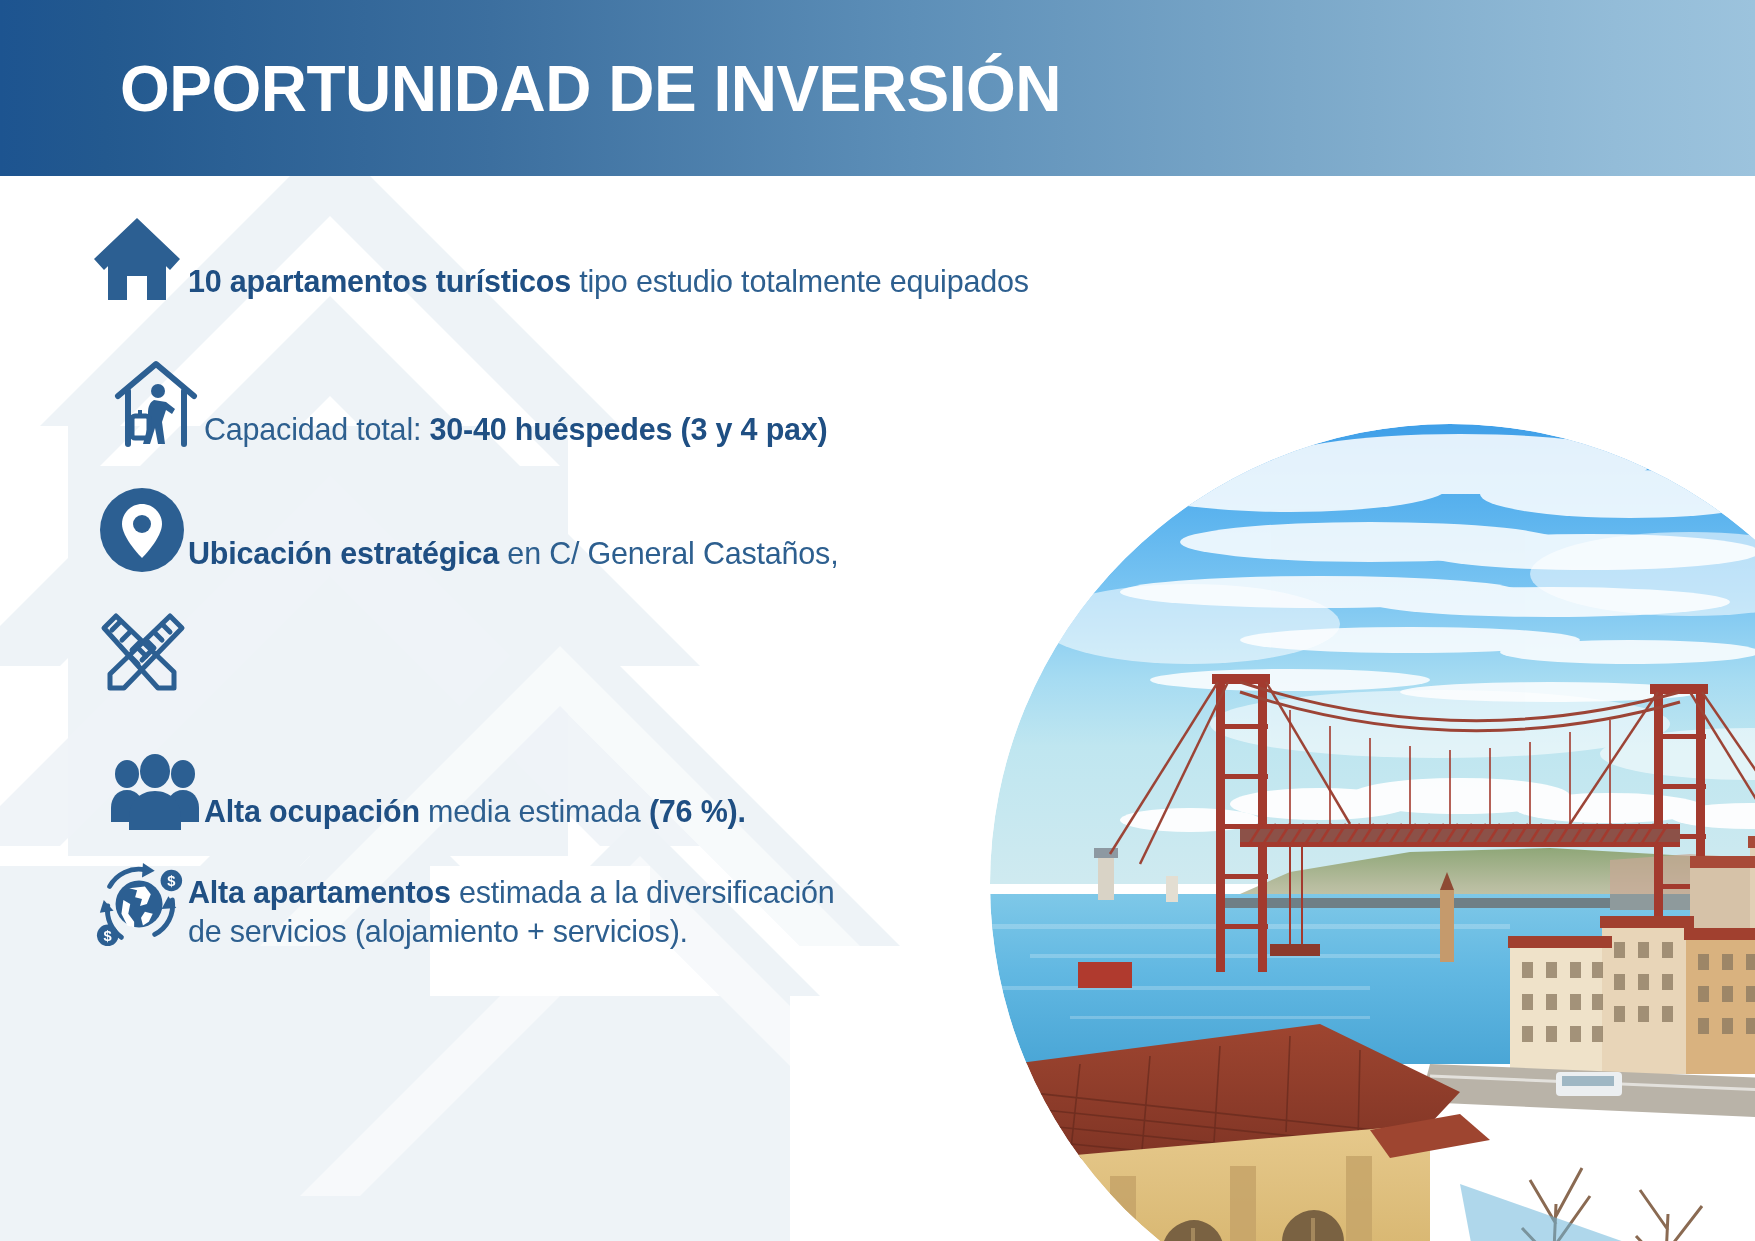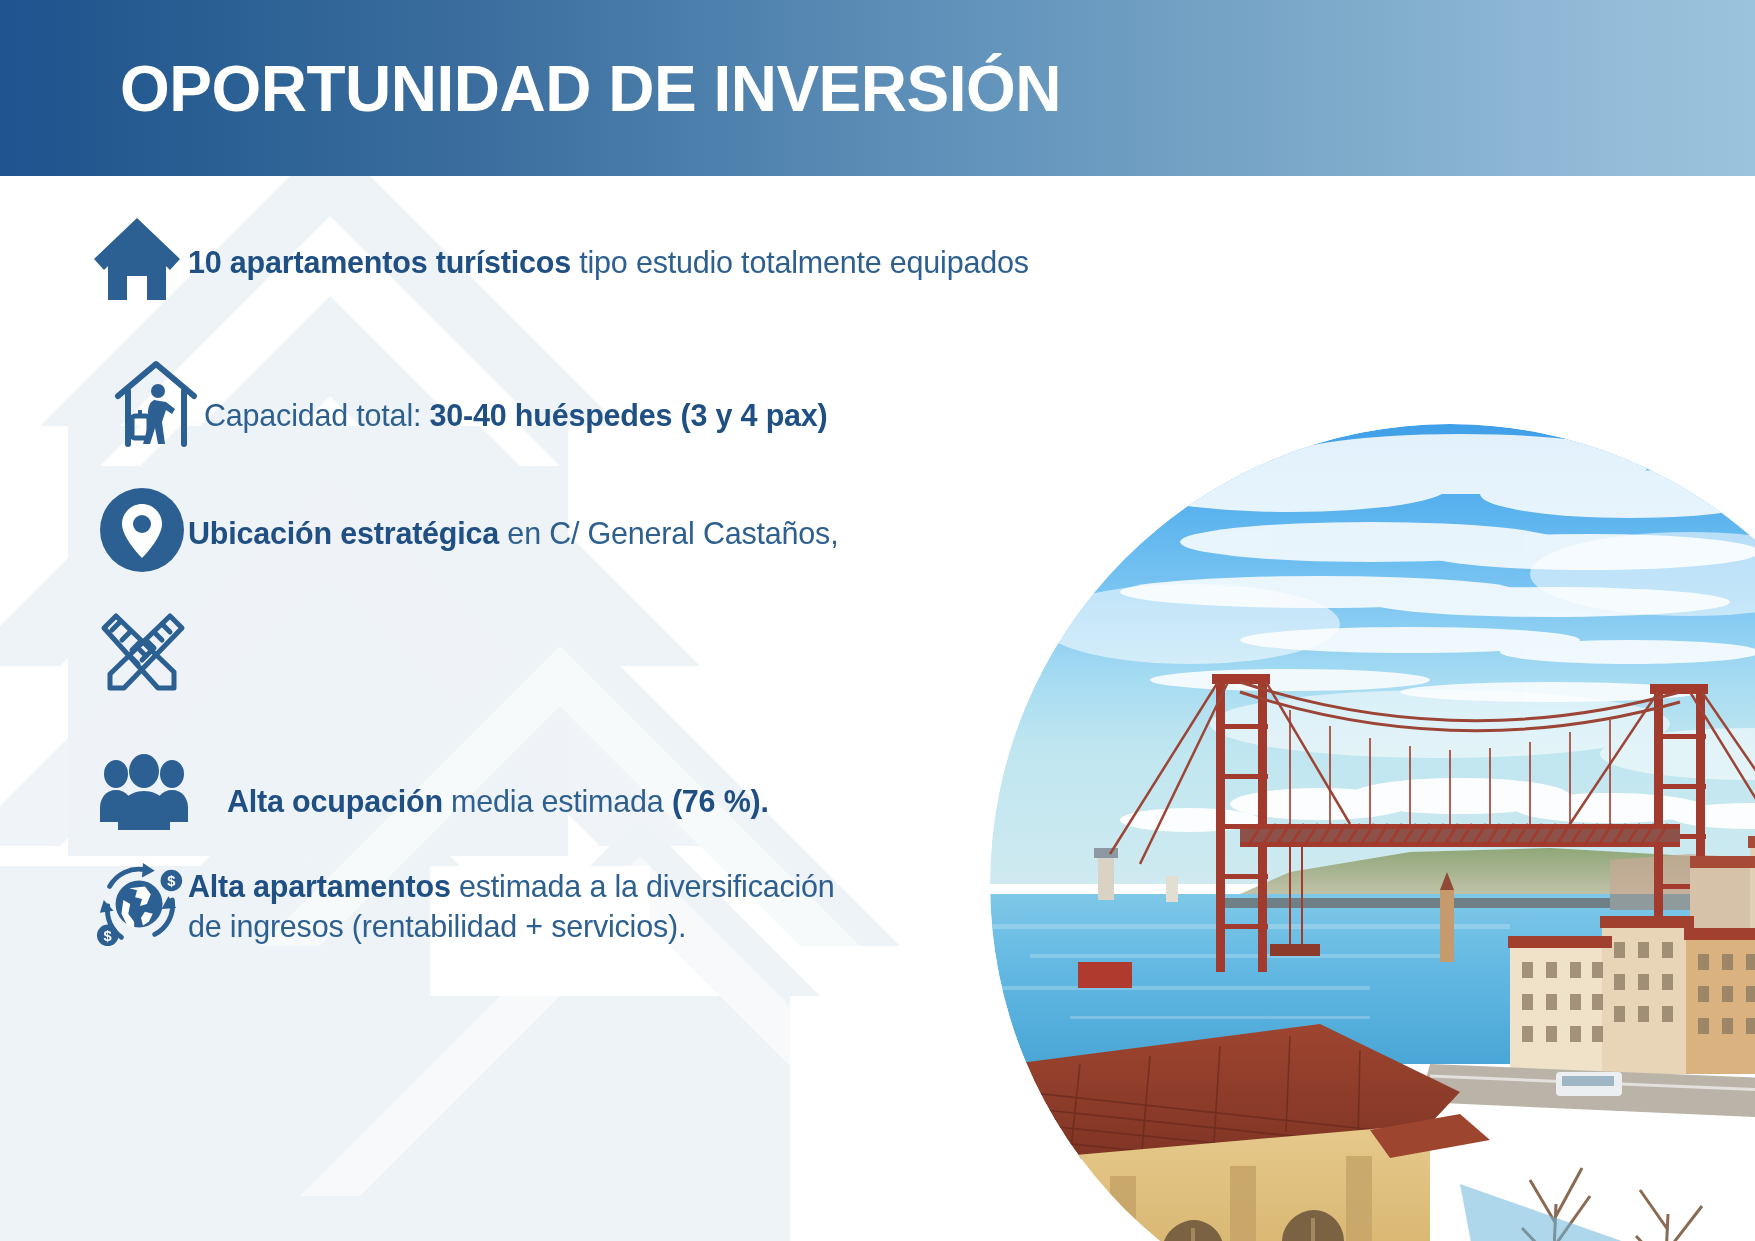--- a/index.html
+++ b/index.html
@@ -48,21 +48,21 @@
 
   
   .bullets {
     position:absolute;
     left:92px; top:198px;
     width:1000px;
   }
   .bullet {
     position:absolute;
     display:flex;
-    align-items:center;
+    align-items:flex-end;
   }
   .bullet-icon {
     flex:0 0 auto;
     width:96px;
     display:flex;
     align-items:flex-start;
     justify-content:flex-start;
   }
   .bullet-text {
     color:#2d5f8f;
@@ -75,21 +75,21 @@
   .bullet-text b {
     font-weight:bold;
     color:#1f4f83;
   }
 
   
   #b1 { left:0;  top:16px;  }
   #b2 { left:16px;  top:160px; }
   #b3 { left:0;  top:288px; }
   #b4 { left:0;  top:410px; }
-  #b5 { left:5px;  top:556px;gap:34px; }
+  #b5 { left:16px;  top:556px; }
   #b6 { left:0;  top:658px; }
 
   #b1 .bullet-text { padding-top:10px; }
   #b2 .bullet-text { padding-top:24px; }
   #b3 .bullet-text { padding-top:8px; }
   #b4 .bullet-text { padding-top:8px; }
   #b5 .bullet-text { padding-top:18px; }
   #b6 .bullet-text { padding-top:6px; }
 
   #b2 .bullet-icon { padding-left:2px; }
@@ -254,21 +254,21 @@
           </g>
 
           <circle cx="79" cy="24" r="11" fill="#2c5f92"></circle>
           <text x="79" y="30" font-size="15" font-weight="bold" fill="#ffffff" text-anchor="middle" font-family="Liberation Sans, sans-serif">$</text>
           <circle cx="14" cy="80" r="11" fill="#2c5f92"></circle>
           <text x="14" y="86" font-size="15" font-weight="bold" fill="#ffffff" text-anchor="middle" font-family="Liberation Sans, sans-serif">$</text>
         </svg>
       </div>
       <div class="bullet-text">
         <b>Alta apartamentos</b><span> estimada a la diversificación</span><br>
-        <span>de ingresos (rentabilidad + servicios).</span>
+        <span>de servicios (alojamiento + servicios).</span>
       </div>
     </div>
 
   </div>
 
   <div class="photo-circle">
     <svg class="photo-inner" width="920" height="920" viewBox="0 0 920 920" xmlns="http://www.w3.org/2000/svg" preserveAspectRatio="xMidYMid slice">
       <defs>
         <linearGradient id="sky" x1="0" y1="0" x2="0" y2="1">
           <stop offset="0%" stop-color="#3f9fe8"></stop>

